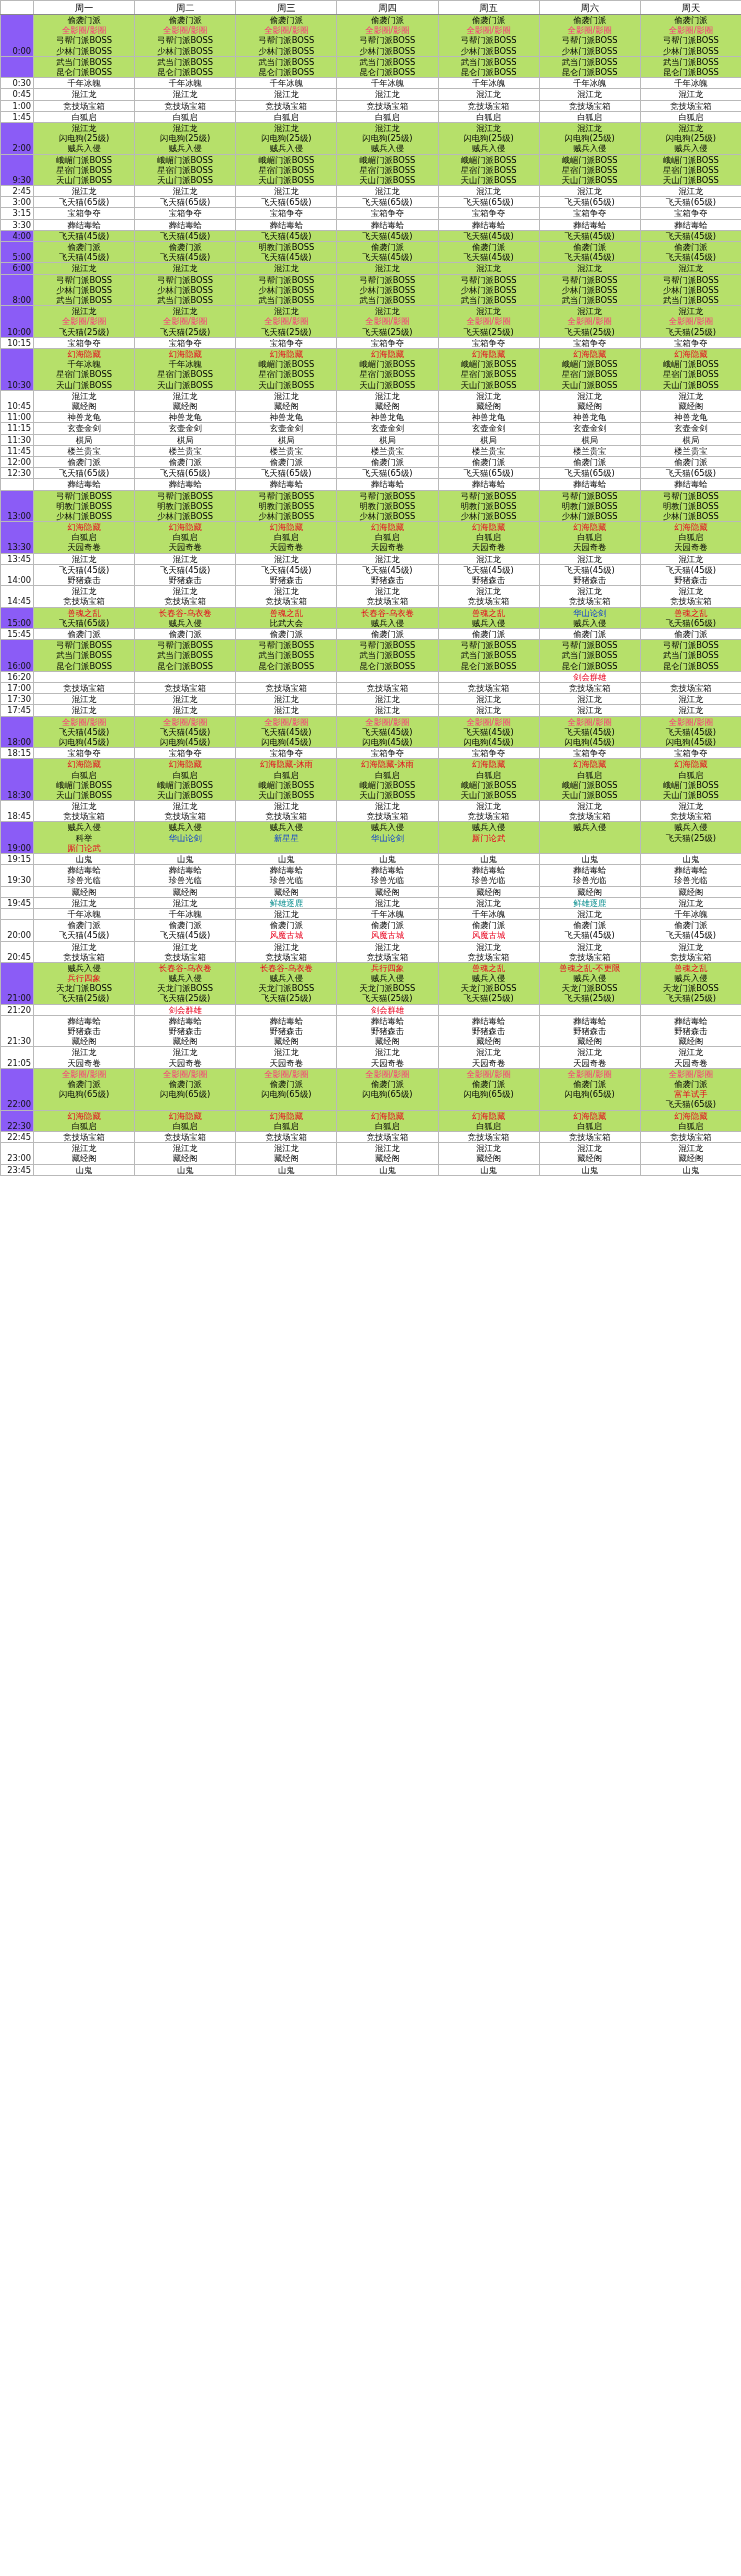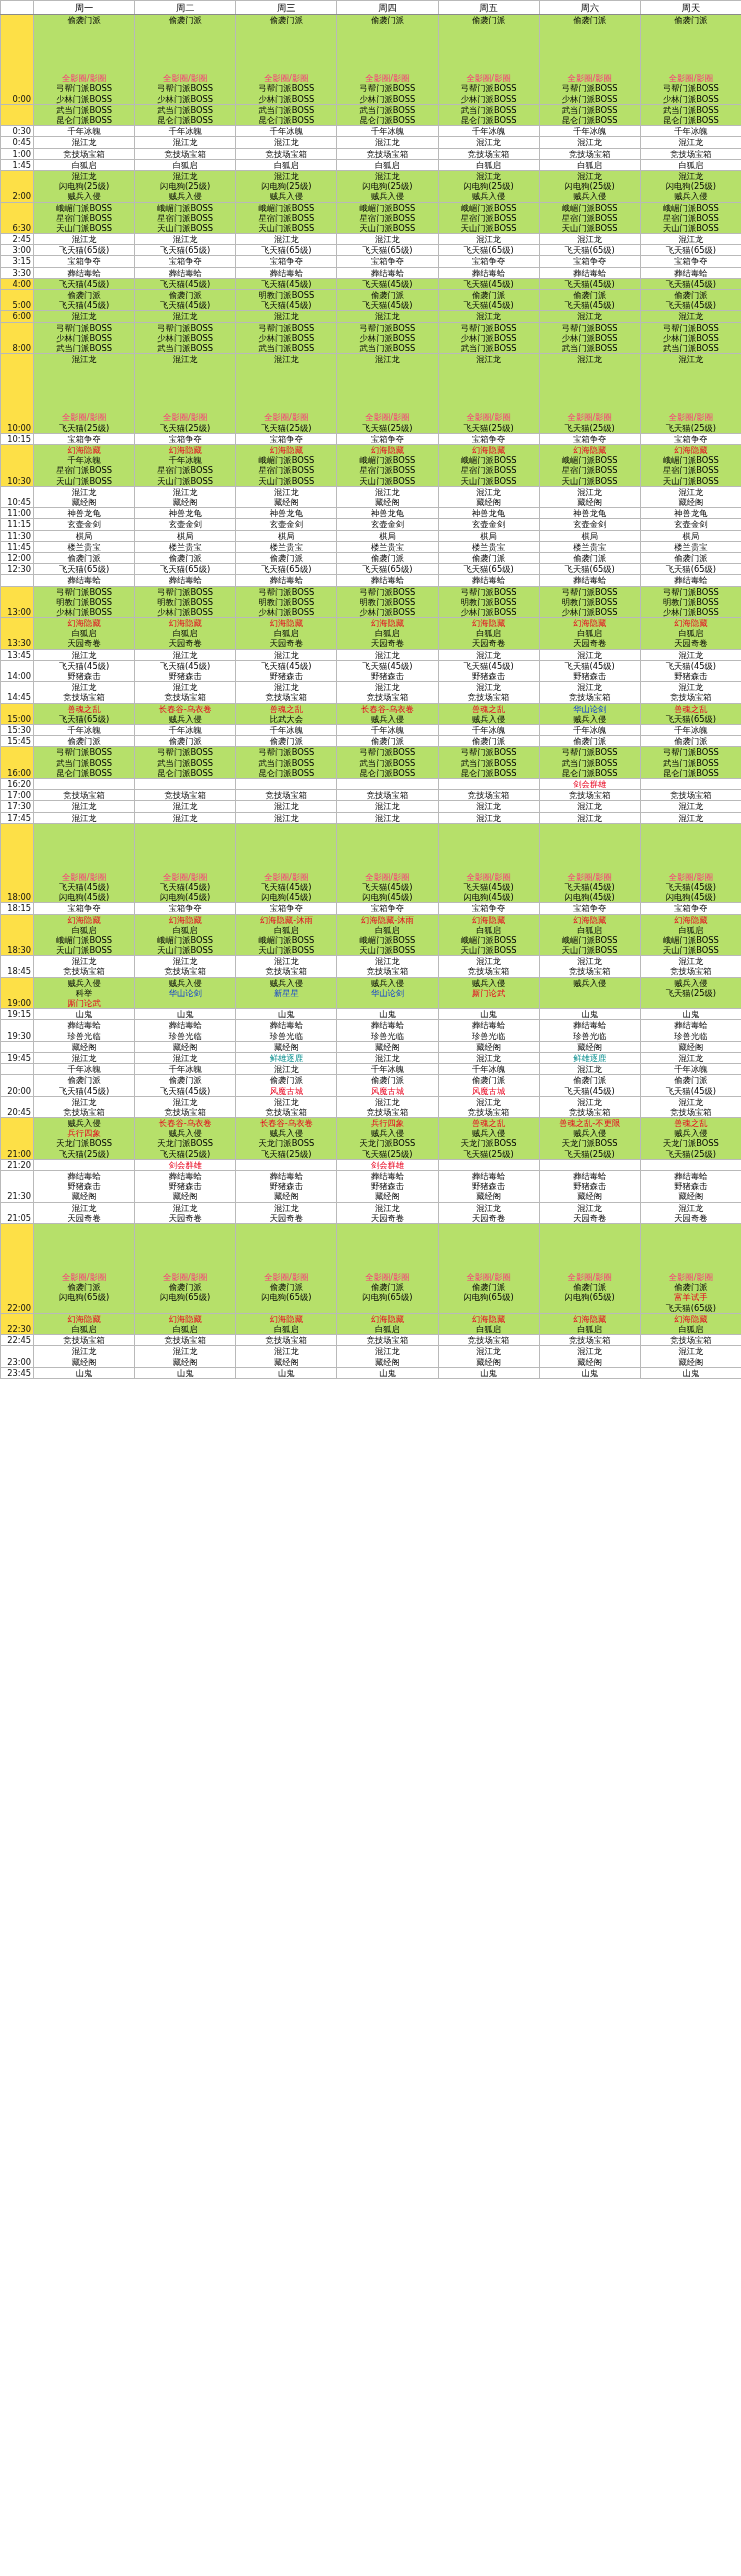--- a/index.html
+++ b/index.html
@@ -52,25 +52,25 @@
     white-space:nowrap;
     overflow:hidden;
     text-overflow:clip;
     font-size:8.3px;
     line-height:10.2px;
     height:10.2px;
   }
   
   .c-black{color:#000000;}
   .c-red{color:#e8001c;}
-  .c-pink{color:#ff2f7b;margin-top:48px;}
+  .c-pink{color:#ff2f7b;}
   .c-blue{color:#1040d0;}
   .c-teal{color:#0b8f8f;}
   .row-green td.daycell{background:#b6e06a;}
-  .row-green td.timecell{background:#fde047;}
+  .row-green td.timecell{background:#8b5cf6;}
   .row-white td.daycell{background:#ffffff;}
 </style>
 </head>
 <body>
 
 <div id="sheet">
   <table>
     <colgroup>
       <col class="time">
       <col class="day">
@@ -298,21 +298,21 @@
             <span class="ev c-black">闪电狗(25级)</span>
             <span class="ev c-black">贼兵入侵</span>
           </td>
           <td class="daycell">
             <span class="ev c-black">混江龙</span>
             <span class="ev c-black">闪电狗(25级)</span>
             <span class="ev c-black">贼兵入侵</span>
           </td>
         </tr>
         <tr class="row-green">
-          <td class="timecell">6:30</td>
+          <td class="timecell">9:30</td>
           <td class="daycell">
             <span class="ev c-black">峨嵋门派BOSS</span>
             <span class="ev c-black">星宿门派BOSS</span>
             <span class="ev c-black">天山门派BOSS</span>
           </td>
           <td class="daycell">
             <span class="ev c-black">峨嵋门派BOSS</span>
             <span class="ev c-black">星宿门派BOSS</span>
             <span class="ev c-black">天山门派BOSS</span>
           </td>
@@ -1045,44 +1045,20 @@
             <span class="ev c-red">兽魂之乱</span>
             <span class="ev c-black">贼兵入侵</span>
           </td>
           <td class="daycell">
             <span class="ev c-blue">华山论剑</span>
             <span class="ev c-black">贼兵入侵</span>
           </td>
           <td class="daycell">
             <span class="ev c-red">兽魂之乱</span>
             <span class="ev c-black">飞天猫(65级)</span>
-          </td>
-        </tr>
-        <tr class="row-white">
-          <td class="timecell">15:30</td>
-          <td class="daycell">
-            <span class="ev c-black">千年冰魄</span>
-          </td>
-          <td class="daycell">
-            <span class="ev c-black">千年冰魄</span>
-          </td>
-          <td class="daycell">
-            <span class="ev c-black">千年冰魄</span>
-          </td>
-          <td class="daycell">
-            <span class="ev c-black">千年冰魄</span>
-          </td>
-          <td class="daycell">
-            <span class="ev c-black">千年冰魄</span>
-          </td>
-          <td class="daycell">
-            <span class="ev c-black">千年冰魄</span>
-          </td>
-          <td class="daycell">
-            <span class="ev c-black">千年冰魄</span>
           </td>
         </tr>
         <tr class="row-white">
           <td class="timecell">15:45</td>
           <td class="daycell">
             <span class="ev c-black">偷袭门派</span>
           </td>
           <td class="daycell">
             <span class="ev c-black">偷袭门派</span>
           </td>

